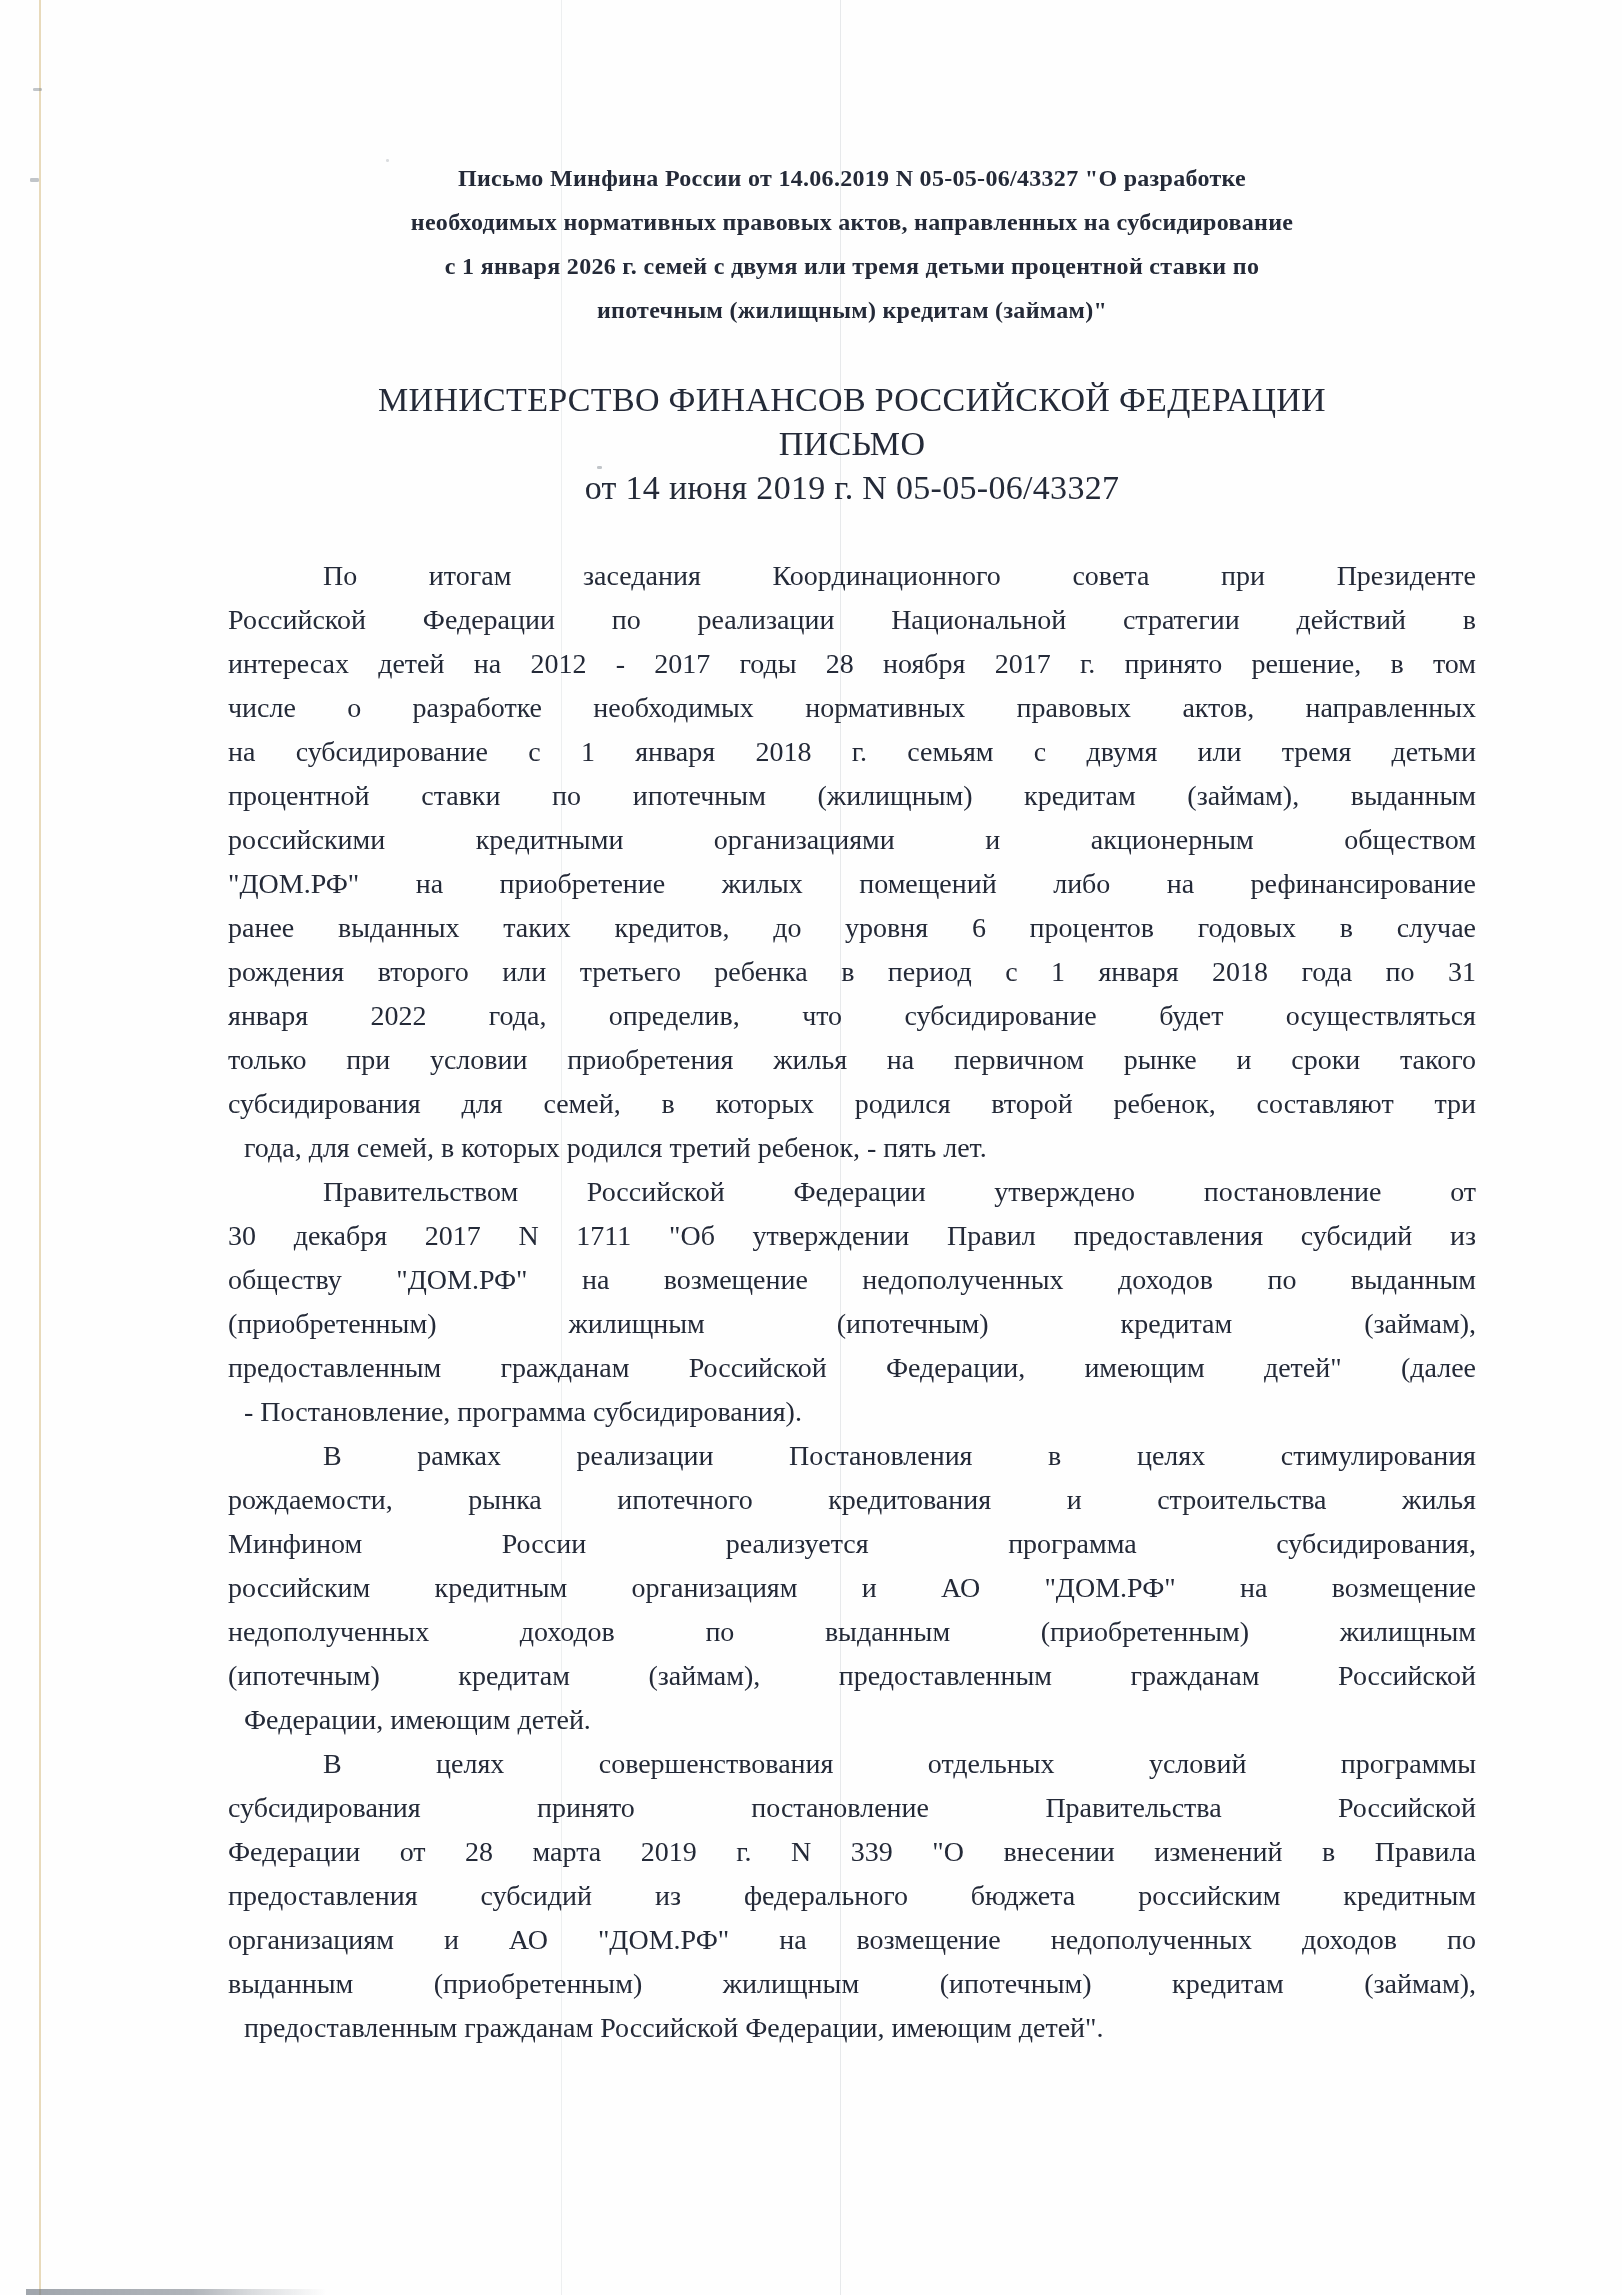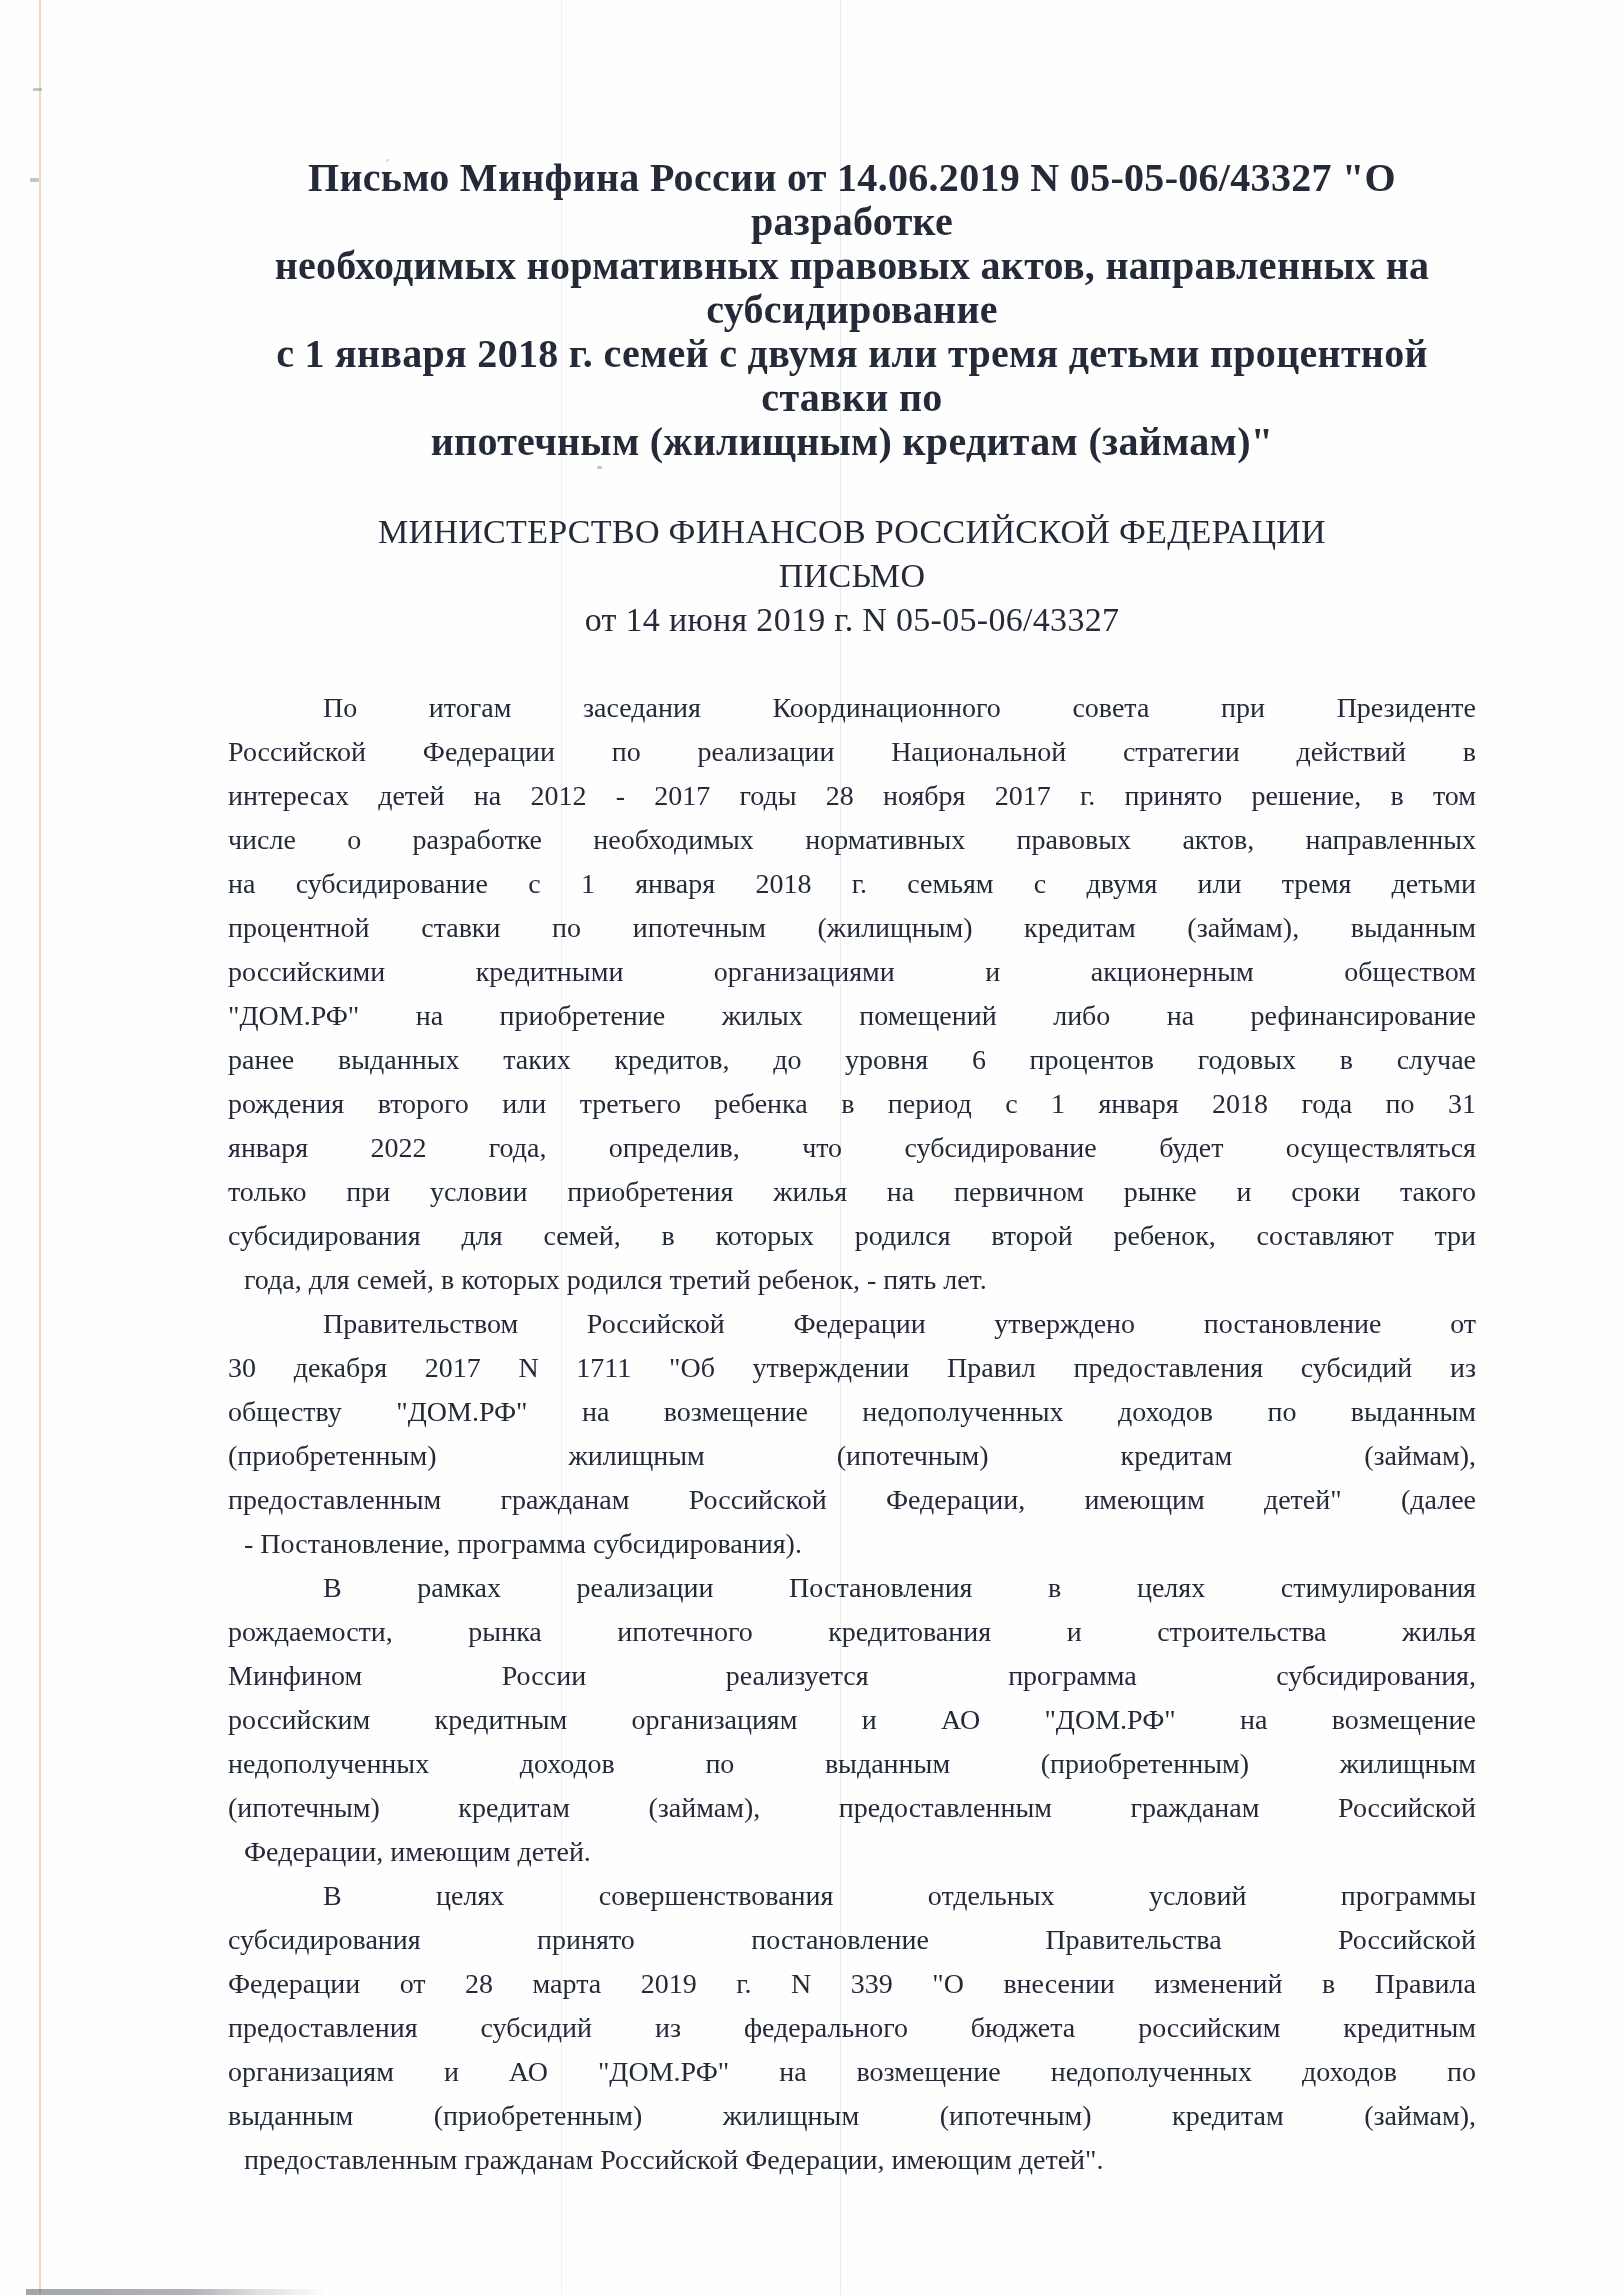--- a/index.html
+++ b/index.html
@@ -21,21 +21,21 @@
     background: #fefefe;
   }
   .content {
     position: absolute;
     left: 228px;
     top: 156px;
     width: 1248px;
   }
   .title-block {
     font-weight: bold;
-    font-size: 40px;
+    font-size: 24px;
     line-height: 44px;
     text-align: center;
     letter-spacing: 0.3px;
   }
   .header-block {
     margin-top: 46px;
     font-weight: normal;
     font-size: 34px;
     line-height: 44px;
     text-align: center;
@@ -110,21 +110,21 @@
   <div class="speck speck-1"></div>
   <div class="speck speck-2"></div>
   <div class="speck speck-3"></div>
   <div class="speck speck-4"></div>
 
   <div class="content">
 
     <div class="title-block">
       <div>Письмо Минфина России от 14.06.2019 N 05-05-06/43327 "О разработке</div>
       <div>необходимых нормативных правовых актов, направленных на субсидирование</div>
-      <div>с 1 января 2018 г. семей с двумя или тремя детьми процентной ставки по</div>
+      <div>с 1 января 2026 г. семей с двумя или тремя детьми процентной ставки по</div>
       <div>ипотечным (жилищным) кредитам (займам)"</div>
     </div>
 
     <div class="header-block">
       <div>МИНИСТЕРСТВО ФИНАНСОВ РОССИЙСКОЙ ФЕДЕРАЦИИ</div>
       <div>ПИСЬМО</div>
       <div>от 14 июня 2019 г. N 05-05-06/43327</div>
     </div>
 
     <div class="body-block" id="body-block">

